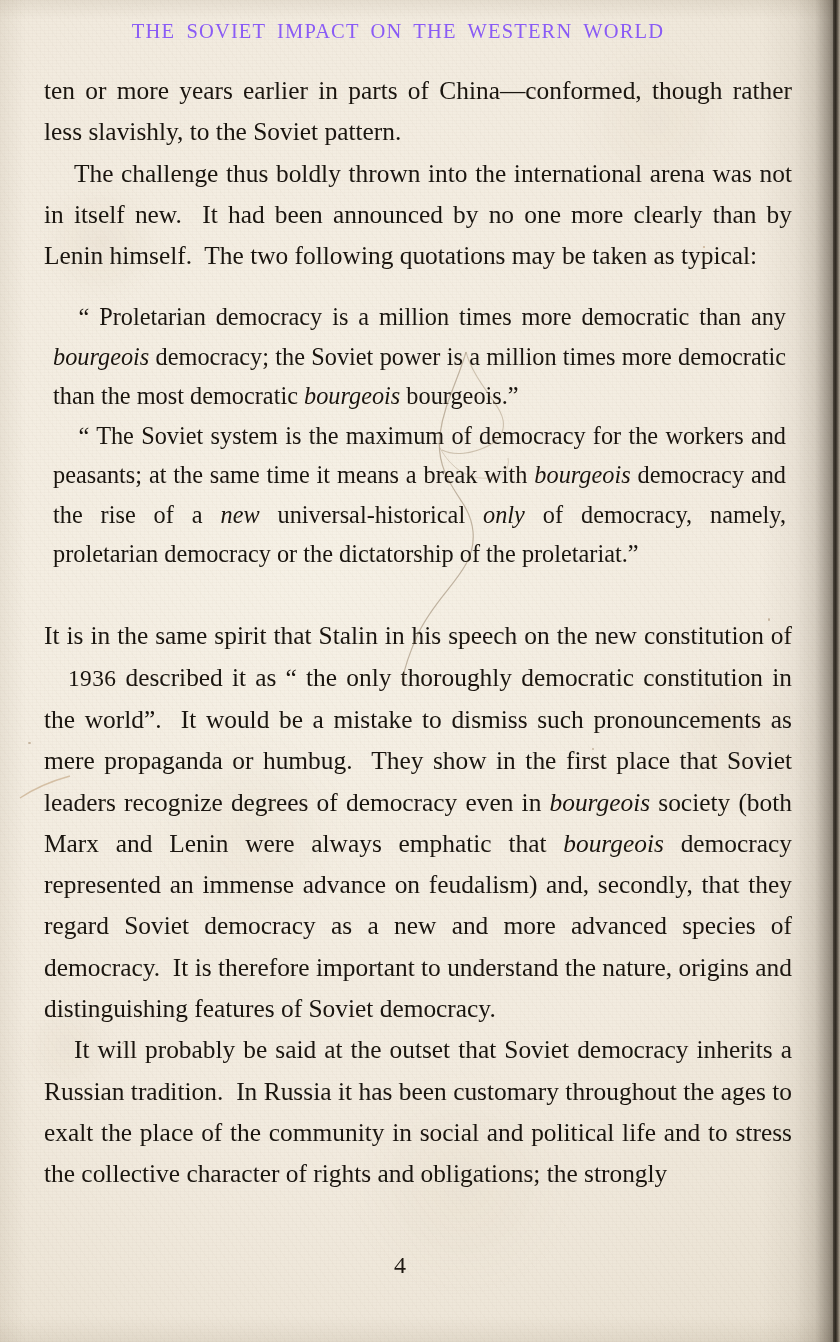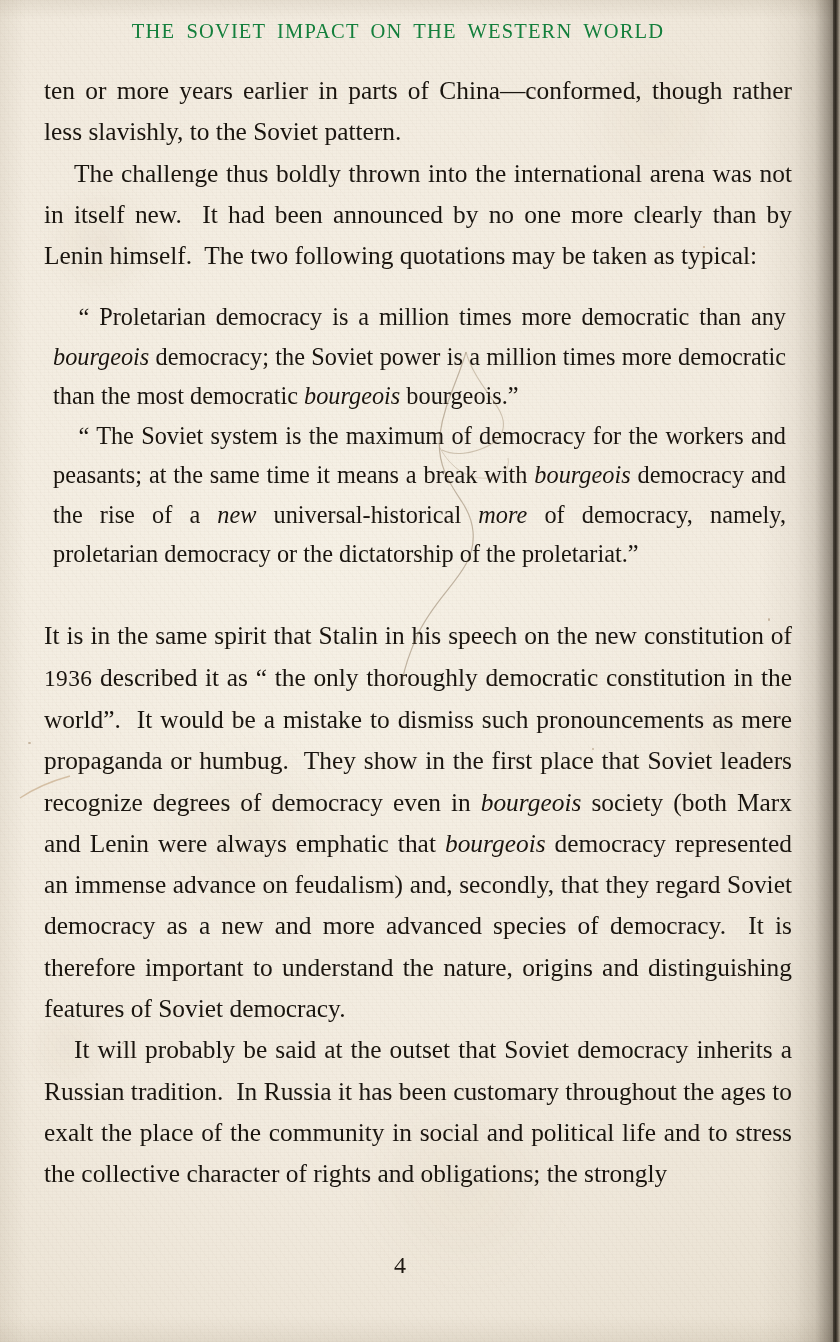--- a/index.html
+++ b/index.html
@@ -132,21 +132,21 @@
 
   .running-head {
     position: absolute;
     top: 20px;
     left: 48px;
     width: 700px;
     text-align: center;
     font-size: 20.5px;
     letter-spacing: 1.15px;
     word-spacing: 5px;
-    color: #15803d;
+    color: #8b5cf6;
     font-variant: small-caps;
     text-transform: uppercase;
   }
 
   .body-block {
     position: absolute;
     left: 44px;
     top: 70px;
     width: 748px;
   }
@@ -178,20 +178,21 @@
   .quote-block p:first-child { text-indent: 1.05em; }
 
   .gap-after-quote { height: 22px; }
 
   i, em { }
 
   
   .oldstyle {
     font-size: 0.92em;
     letter-spacing: 0.4px;
+    margin-left: 24px;
   }
 
   .folio {
     position: absolute;
     top: 1252px;
     left: 0;
     width: 800px;
     text-align: center;
     font-size: 24px;
     color: #211b14;
@@ -216,21 +217,21 @@
     <div class="body-block">
 
       <p class="flush"><span>ten or more years earlier in parts of China—conformed, though rather less slavishly, to the Soviet pattern.</span></p>
 
       <p class="indent"><span>The challenge thus boldly thrown into the international arena was not in itself new.</span>&nbsp; <span>It had been announced by no one more clearly than by Lenin himself.</span>&nbsp; <span>The two following quotations may be taken as typical:</span></p>
 
       <div class="quote-block">
 
         <p><span>“ </span><span>Proletarian democracy is a million times more democratic than any </span><i>bourgeois</i><span> democracy; the Soviet power is a million times more democratic than the most democratic </span><i>bourgeois</i><span> bourgeois.</span><span>”</span></p>
 
-        <p><span>“ </span><span>The Soviet system is the maximum of democracy for the workers and peasants; at the same time it means a break with </span><i>bourgeois</i><span> democracy and the rise of a </span><i>new</i><span> universal-historical </span><i>more</i><span> of democracy, namely, proletarian democracy or the dictatorship of the proletariat.</span><span>”</span></p>
+        <p><span>“ </span><span>The Soviet system is the maximum of democracy for the workers and peasants; at the same time it means a break with </span><i>bourgeois</i><span> democracy and the rise of a </span><i>new</i><span> universal-historical </span><i>only</i><span> of democracy, namely, proletarian democracy or the dictatorship of the proletariat.</span><span>”</span></p>
 
       </div>
 
       <div class="gap-after-quote"></div>
 
       <p class="flush"><span>It is in the same spirit that Stalin in his speech on the new constitution of </span><span class="oldstyle">1936</span><span> described it as “ the only thoroughly democratic constitution in the world”.</span>&nbsp; <span>It would be a mistake to dismiss such pronouncements as mere propaganda or humbug.</span>&nbsp; <span>They show in the first place that Soviet leaders recognize degrees of democracy even in </span><i>bourgeois</i><span> society (both Marx and Lenin were always emphatic that </span><i>bourgeois</i><span> democracy represented an immense advance on feudalism) and, secondly, that they regard Soviet democracy as a new and more advanced species of democracy.</span>&nbsp; <span>It is therefore important to understand the nature, origins and distinguishing features of Soviet democracy.</span></p>
 
       <p class="indent"><span>It will probably be said at the outset that Soviet democracy inherits a Russian tradition.</span>&nbsp; <span>In Russia it has been customary throughout the ages to exalt the place of the community in social and political life and to stress the collective character of rights and obligations; the strongly</span></p>
 
     </div>

